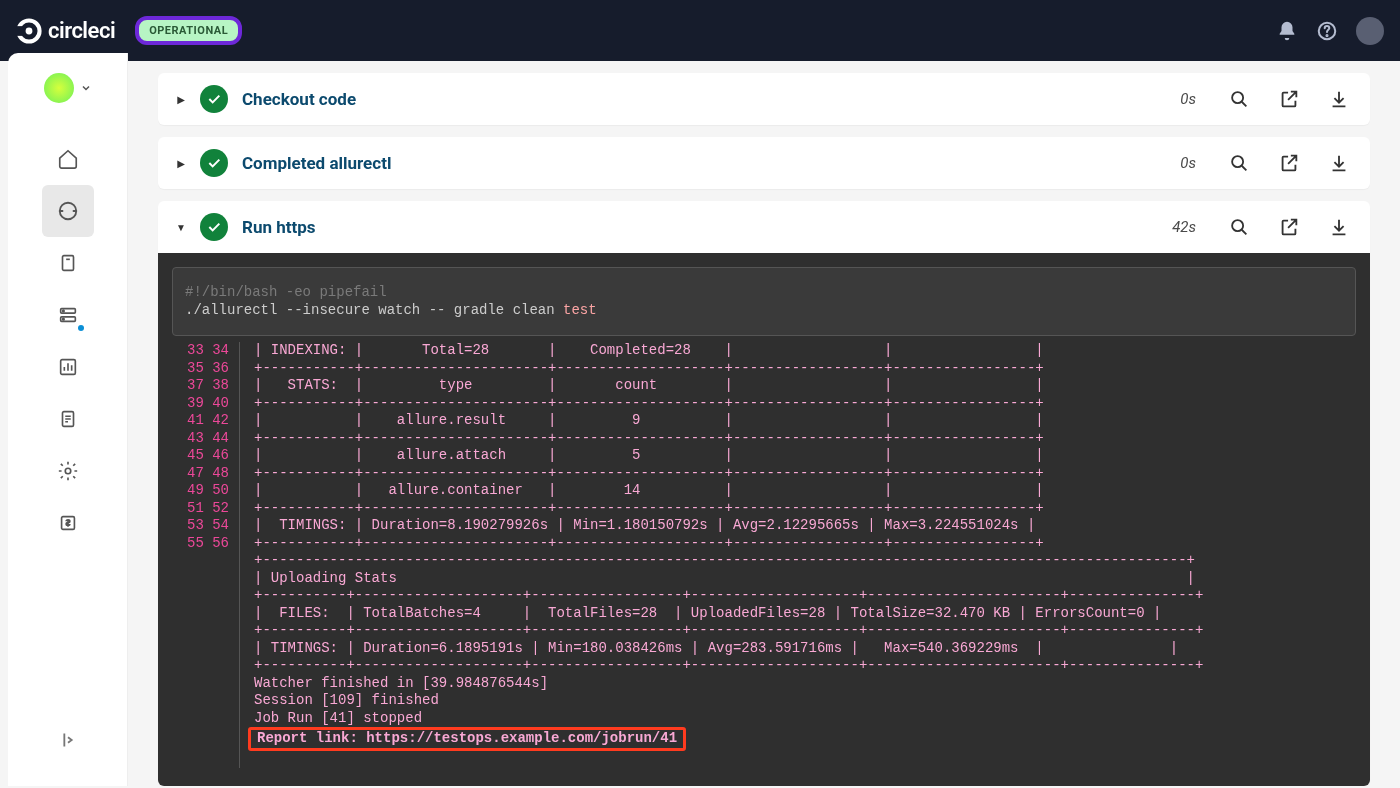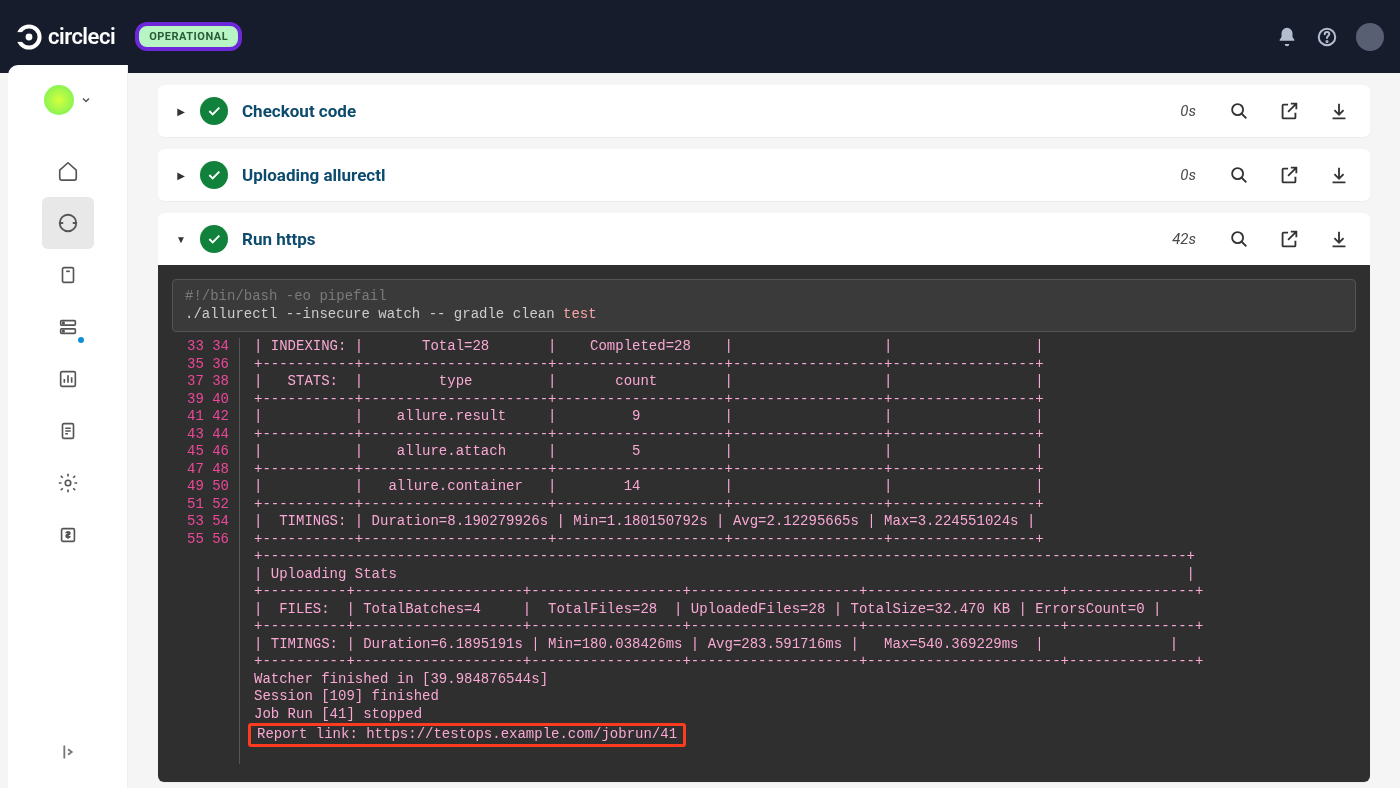--- a/index.html
+++ b/index.html
@@ -1,19 +1,19 @@
 <!DOCTYPE html>
 <html><head>
 <meta charset="utf-8">
 <style>
 * { margin: 0; padding: 0; box-sizing: border-box; }
 body { font-family: -apple-system, BlinkMacSystemFont, "Segoe UI", Roboto, sans-serif; background: #f5f5f5; overflow: hidden; }
 
 .topbar {
-  height: 73px;
+  height: 61px;
   background: #161c2c;
   display: flex;
   align-items: center;
   padding: 0 16px;
   justify-content: space-between;
 }
 .topbar-left { display: flex; align-items: center; gap: 20px; }
 .logo { display: flex; align-items: center; gap: 6px; color: #fff; font-weight: 600; font-size: 22px; letter-spacing: -0.5px; }
 .logo-mark { width: 26px; height: 26px; }
 .status-badge {
@@ -80,30 +80,30 @@
   border-radius: 0 0 6px 6px;
   padding: 14px 14px 18px 14px;
   font-family: "SFMono-Regular", Consolas, "Liberation Mono", Menlo, monospace;
   font-size: 14px;
   line-height: 1.25;
 }
 .cmd-box {
   background: #3a3a3a;
   border: 1px solid #555;
   border-radius: 4px;
-  padding: 8px 12px;
+  padding: 16px 12px;
   color: #ccc;
   margin-bottom: 6px;
 }
 .cmd-comment { color: #7a7a7a; }
 .cmd-test { color: #fca5a5; }
 .log-area { display: flex; }
 .gutter { width: 68px; text-align: right; color: #ec4899; padding-right: 10px; border-right: 1px solid #555; user-select: none; }
 .log-lines { flex: 1; padding-left: 14px; color: #f9a8d4; white-space: pre; overflow-x: auto; }
-.highlight-box { border: 3px solid #ff3b1f; border-radius: 3px; display: inline-block; padding: 0 6px; margin-left: -6px; }
+.highlight-box { border: 3px solid #ff3b1f; border-radius: 3px; display: inline-block; padding: 0 6px; margin-left: -6px; font-weight: bold; }
 </style>
 </head>
 <body>
 
 <div class="topbar">
   <div class="topbar-left">
     <div class="logo">
       <svg class="logo-mark" viewBox="0 0 32 32">
         <circle cx="16" cy="16" r="13" fill="none" stroke="#fff" stroke-width="5"></circle>
         <circle cx="16" cy="16" r="4.2" fill="#fff"></circle>
@@ -230,21 +230,21 @@
     </div>
 
     <div class="step">
       <div class="step-header">
         <span class="exp-tri">▶</span>
         <span class="status-circle">
           <svg viewBox="0 0 24 24" fill="none" stroke-width="3">
               <path d="M5 12l5 5L20 7"></path>
             </svg>
         </span>
-        <span class="step-title">Uploading allurectl</span>
+        <span class="step-title">Completed allurectl</span>
         <span class="step-spacer"></span>
         <span class="step-time">0s</span>
         <span class="step-action">
             <svg viewBox="0 0 24 24" fill="none" stroke="currentColor" stroke-width="2">
               <circle cx="10.5" cy="10.5" r="6"></circle>
               <path d="M20 20l-5-5"></path>
             </svg>
           </span>
         <span class="step-action">
             <svg viewBox="0 0 24 24" fill="none" stroke="currentColor" stroke-width="2">

